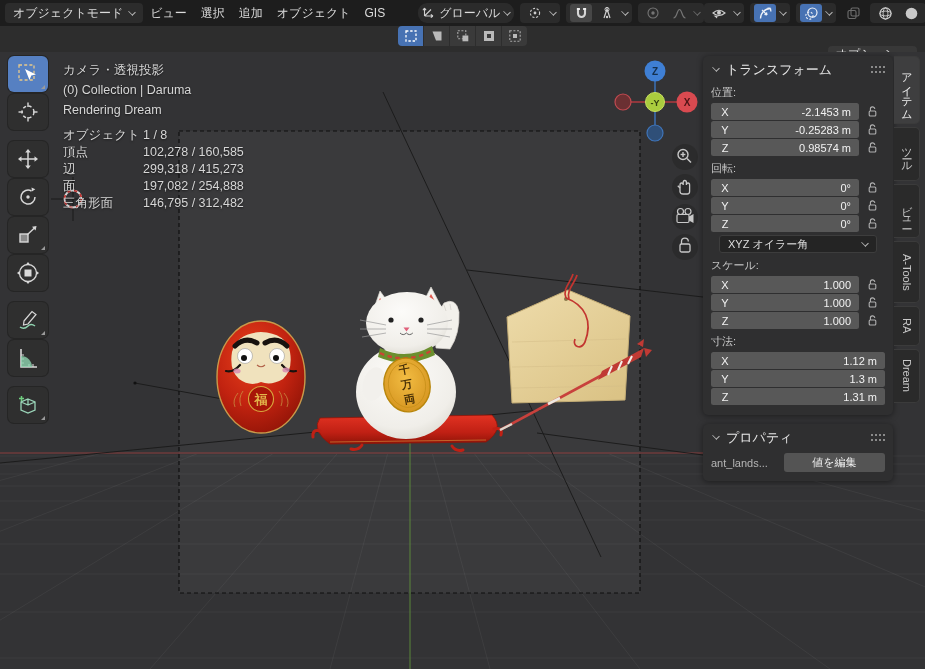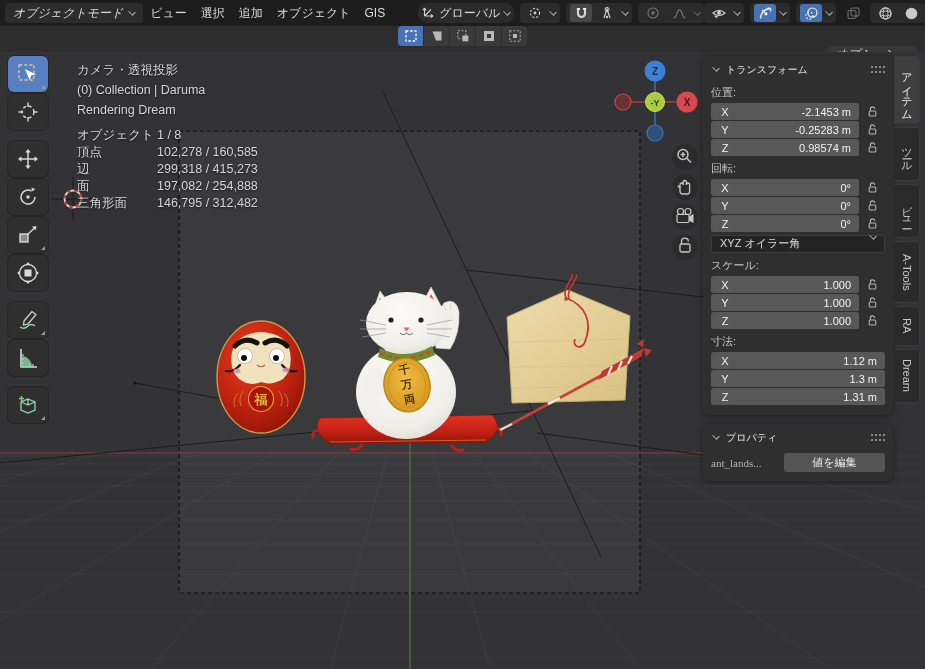--- a/index.html
+++ b/index.html
@@ -4,21 +4,21 @@
 <style>
   * { margin:0; padding:0; box-sizing:border-box; }
   html,body { width:925px; height:669px; background:#333335; overflow:hidden;
     font-family:"Liberation Sans","DejaVu Sans",sans-serif; }
 
   
   .topbar { height:26px; background:#1d1d1d; display:flex; align-items:center;
     padding:0 5px; font-size:12px; color:#dcdcdc; white-space:nowrap; }
   .topbar > * { flex-shrink:0; }
   .dd { display:flex; align-items:center; gap:6px; background:#2c2c2c;
-    border-radius:4px; height:20px; padding:0 8px;font-style:italic; }
+    border-radius:4px; height:20px; padding:0 8px; }
   .menu-item { padding:2px 7px; border-radius:4px; }
   .chev { width:6px; height:6px; border-right:1.4px solid #b9b9b9;
     border-bottom:1.4px solid #b9b9b9; transform:rotate(45deg) scale(1,.8);
     margin-top:-3px; display:inline-block; }
   .pill { display:flex; align-items:center; background:#2b2b2b; border-radius:4px;
     height:20px; padding:0 4px; gap:4px; margin-left:6px; }
   .iconbtn { width:22px; height:18px; display:flex; align-items:center;
     justify-content:center; border-radius:3px; }
   .iconbtn.blue { background:#4772b3; }
   .iconbtn.pressed { background:#474747; }
@@ -44,47 +44,47 @@
     flex-direction:column; gap:2px; }
   .toolbtn { width:40px; height:36px; background:#2f2f2f; border-radius:6px;
     display:flex; align-items:center; justify-content:center; position:relative;
     box-shadow:0 0 0 1px #252525; }
   .toolbtn.active { background:#5680c2; }
   .tgap { height:7px; }
   .subtri { position:absolute; right:3px; bottom:3px; width:0; height:0;
     border-left:4px solid transparent; border-bottom:4px solid #9b9b9b; }
 
   
-  .vpinfo { position:absolute; left:77px; top:8px; color:#d6d6d6; font-size:12.5px;
+  .vpinfo { position:absolute; left:63px; top:8px; color:#d6d6d6; font-size:12.5px;
     line-height:20px; text-shadow:0 1px 2px rgba(0,0,0,.55); }
   .stats { margin-top:7px; line-height:17px; }
   .statrow { display:flex; }
   .statlabel { width:80px; }
 
   
   .npanel { position:absolute; left:703px; top:4px; width:190px; font-size:11px; }
   .panelbox { background:#2f2f30; border-radius:5px; margin-bottom:9px;
     box-shadow:0 1px 6px rgba(0,0,0,.45); padding:3px 8px 9px; }
   .phead { display:flex; align-items:center; gap:7px; height:21px;
-    color:#e6e6e6; font-size:10px; }
+    color:#e6e6e6; font-size:13px; }
   .phead .chev { margin-left:2px; }
   .grip { margin-left:auto; display:flex; gap:2px; }
   .grip i { width:2px; height:7px; border-left:2px dotted #8a8a8a; display:block; }
   .flabel { color:#c6c6c6; margin:5px 0 3px; }
   .frow { display:flex; align-items:center; margin-bottom:1px; }
   .field { flex:1; height:17px; background:#585858; border-radius:2.5px;
     display:flex; align-items:center; color:#f2f2f2; padding:0 8px 0 0; }
   .field .ax { width:28px; text-align:center; }
   .field .val { margin-left:auto; }
   .lockwrap { width:26px; display:flex; justify-content:center; }
   .dropdown { height:18px; background:#242424; border:1px solid #3d3d3d;
-    border-radius:3px; display:flex; padding:0 8px;
-    color:#dddddd; margin:3px 0 2px; }
+    border-radius:3px; display:flex; align-items:center; padding:0 8px;
+    color:#dddddd; margin:3px 8px 2px; }
   .dropdown .chev { margin-left:auto; }
-  .propsrow { display:flex; align-items:center; gap:7px; margin-top:5px;font-family:Liberation Serif, serif; }
+  .propsrow { display:flex; align-items:center; gap:7px; margin-top:5px; }
   .proplabel { color:#b5b5b5; width:66px; overflow:hidden; white-space:nowrap; }
   .editbtn { flex:1; height:19px; background:#545454; border-radius:3px;
     color:#f0f0f0; display:flex; align-items:center; justify-content:center; }
 
   
   .tabs { position:absolute; left:894px; top:4px; width:30px; display:flex;
     flex-direction:column; gap:3px; }
   .tab { writing-mode:vertical-rl; background:#2a2a2a; border:1px solid #3b3b3b;
     border-left:none; border-radius:0 5px 5px 0; color:#c9c9c9; font-size:11px;
     display:flex; align-items:center; justify-content:center; width:26px; }

